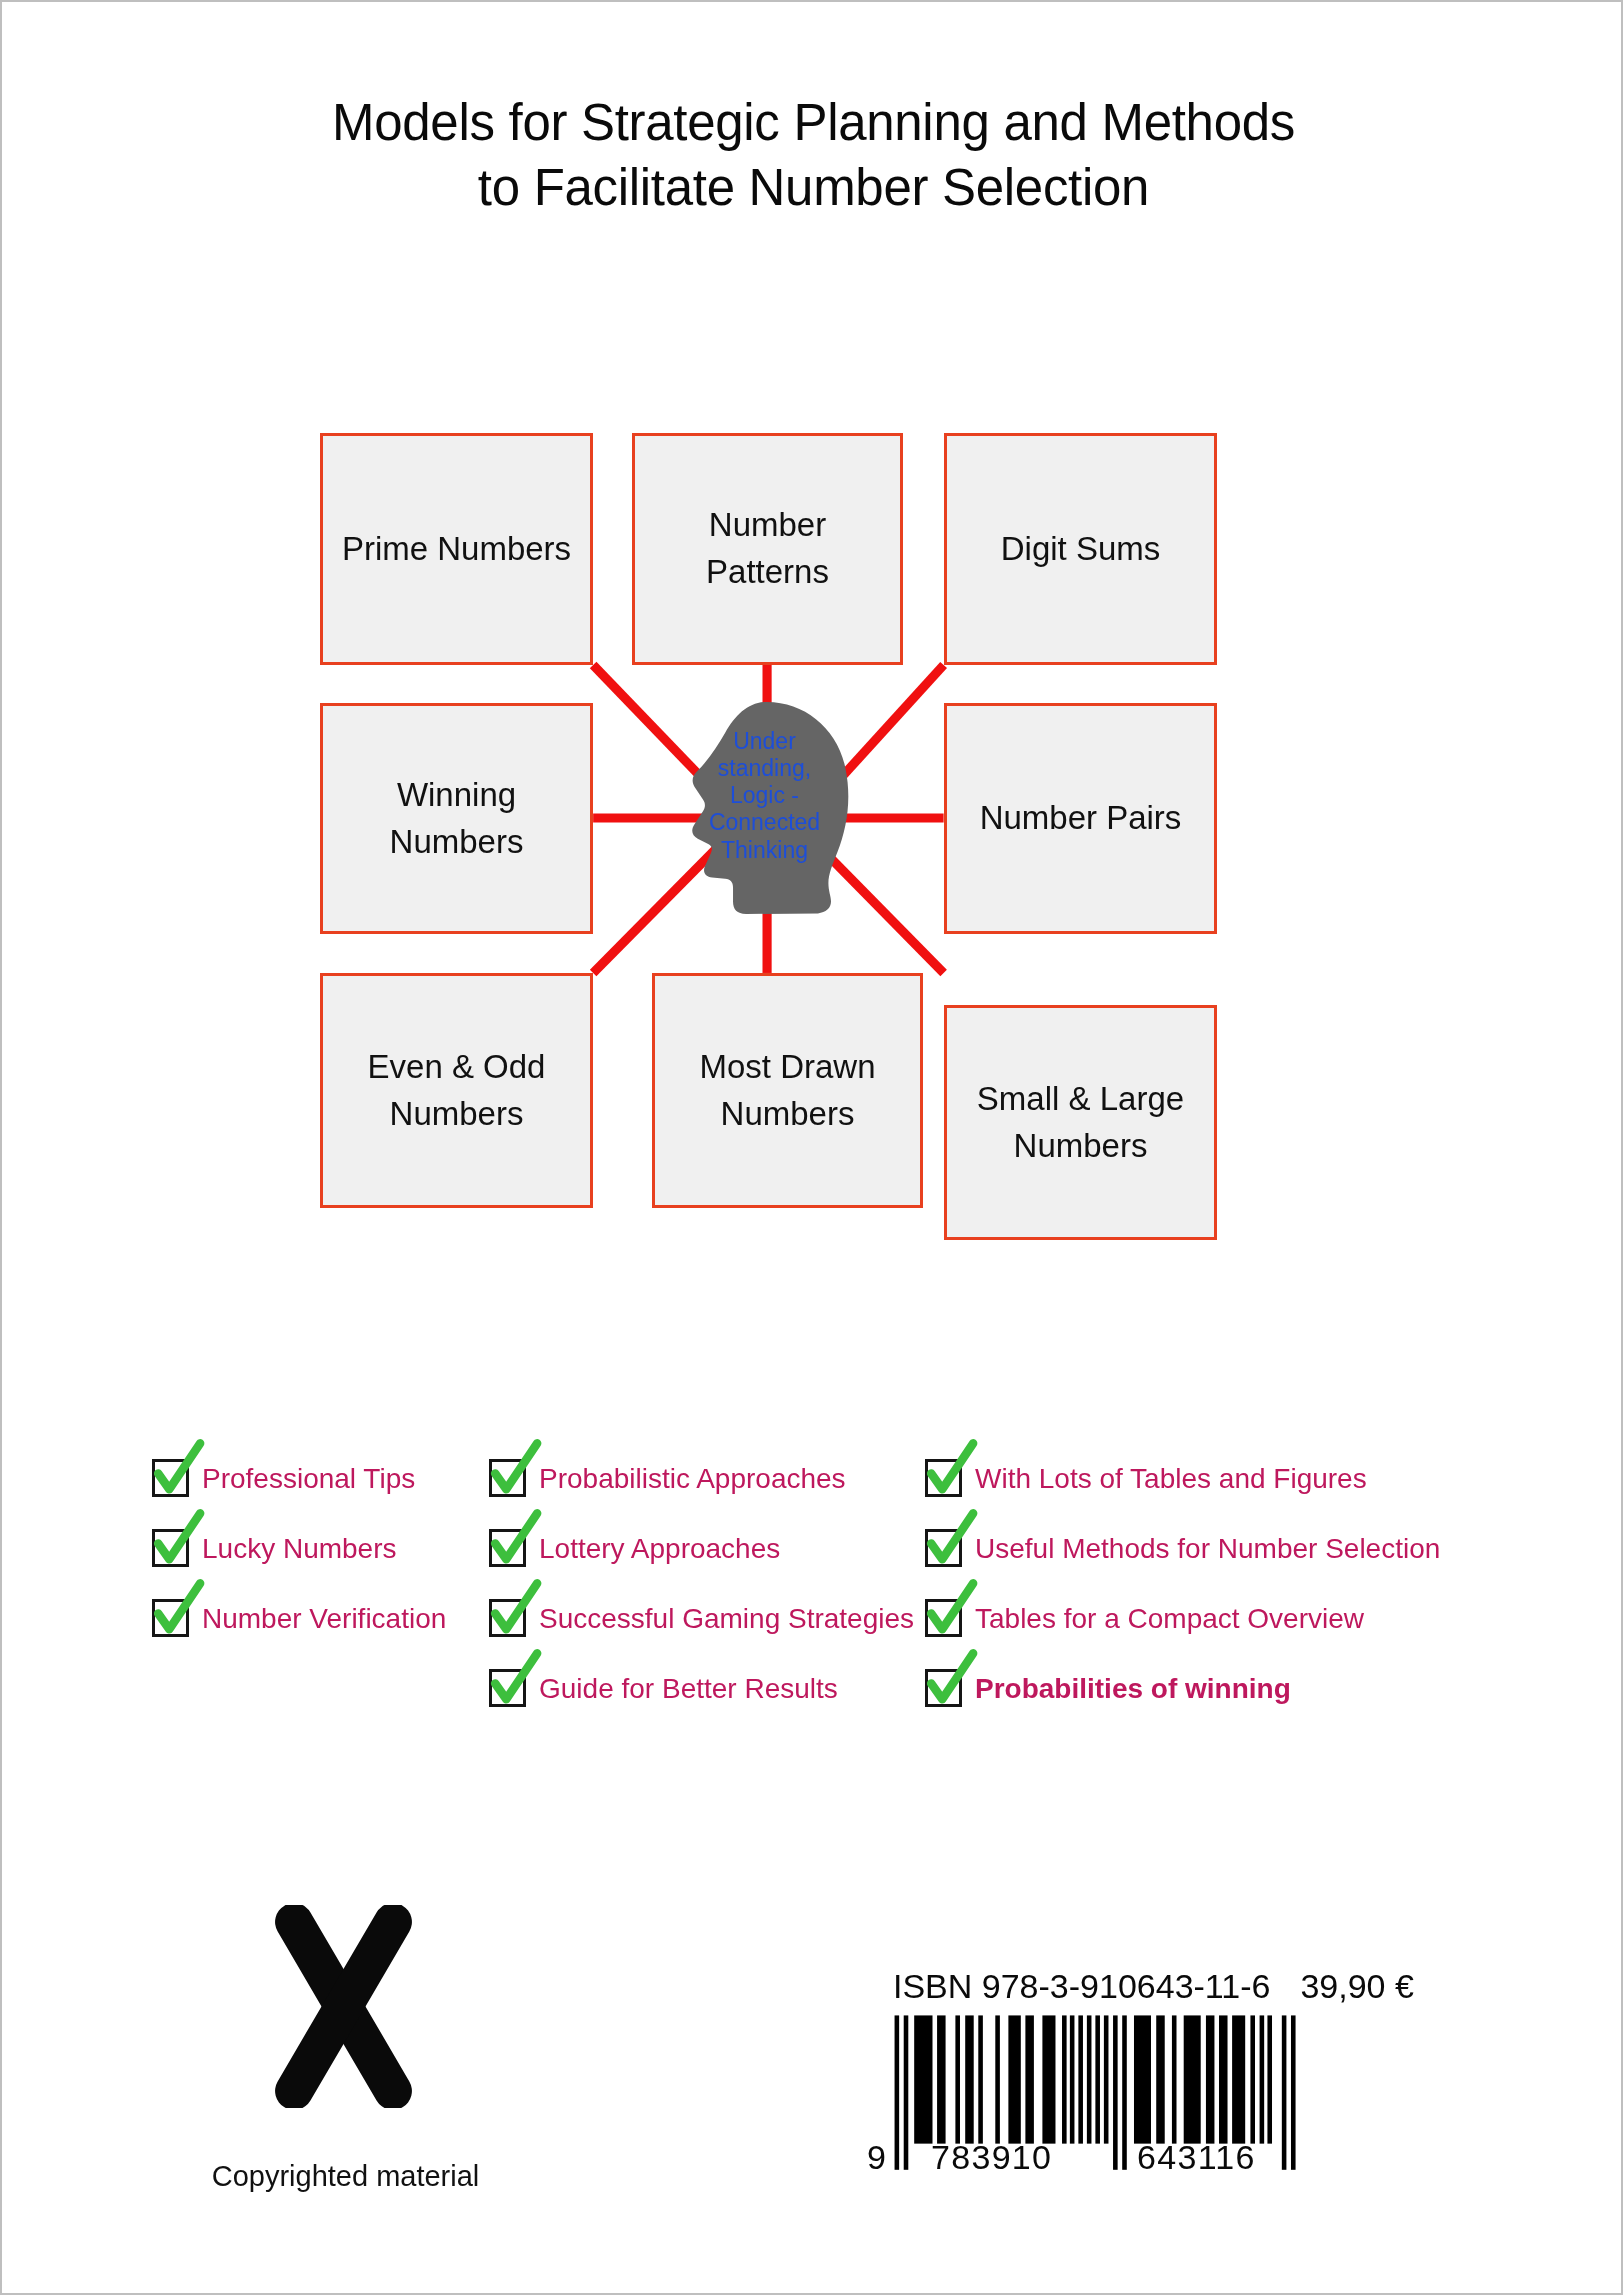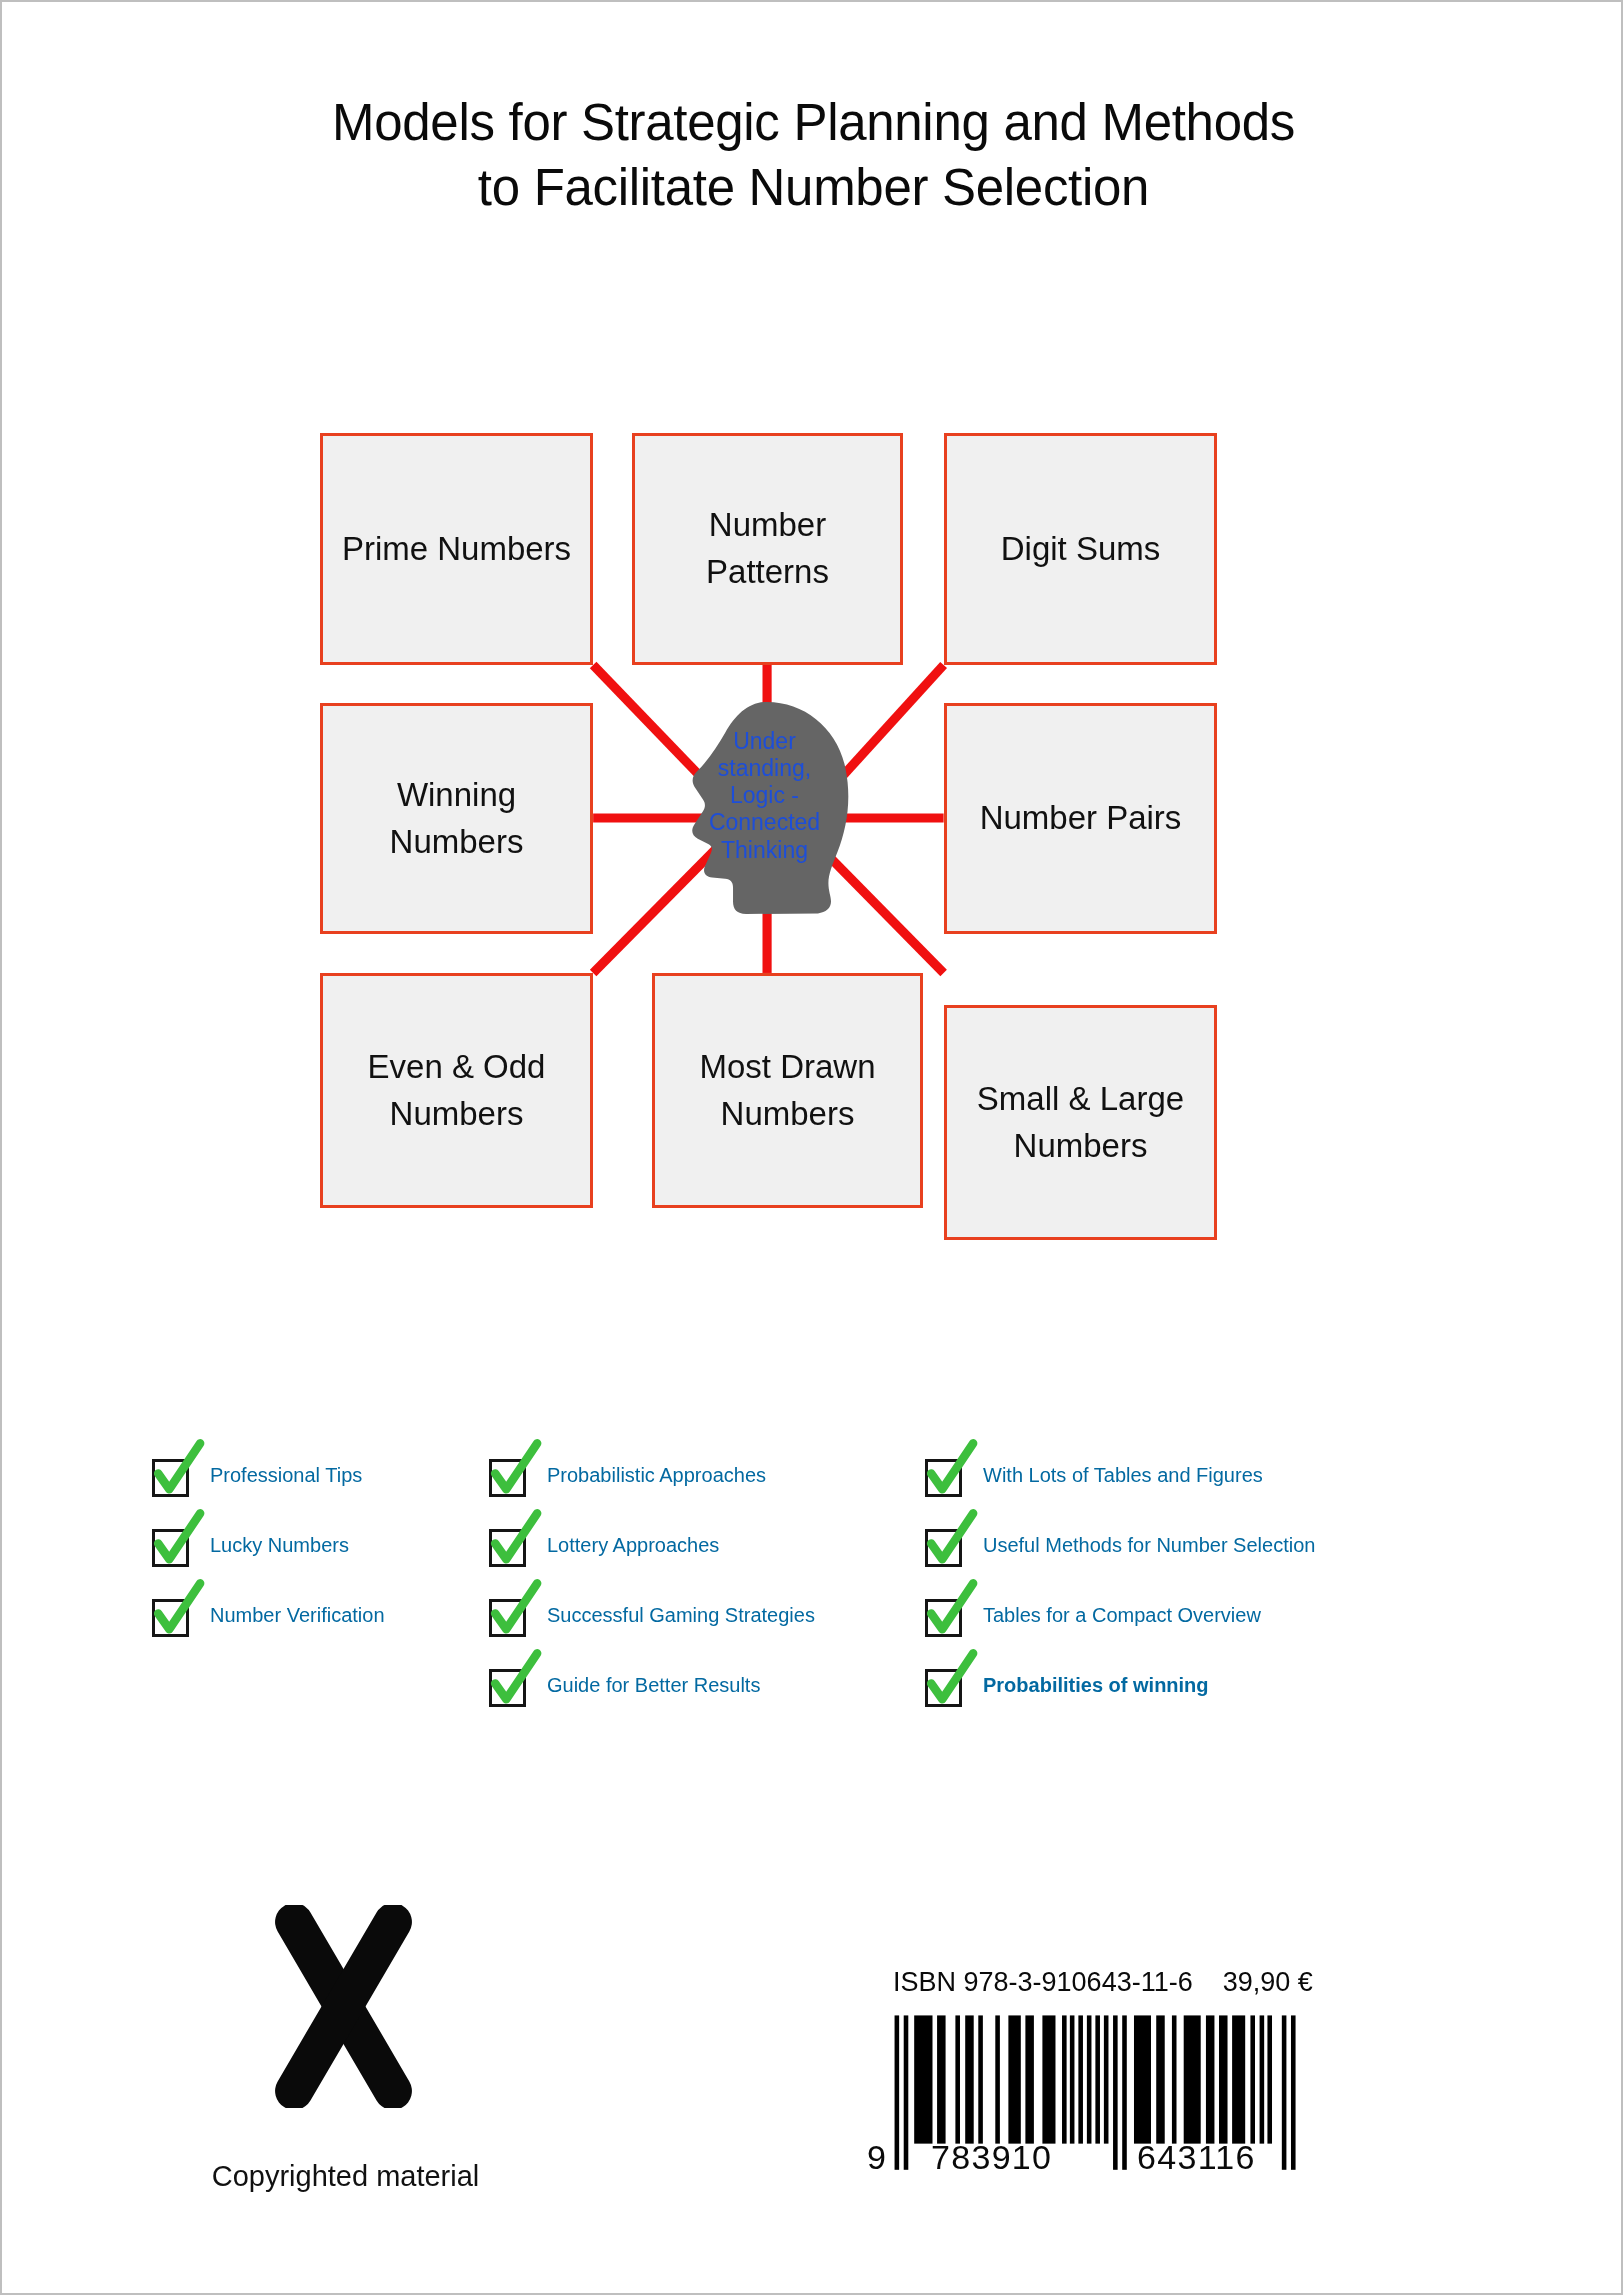--- a/index.html
+++ b/index.html
@@ -122,24 +122,24 @@
   }
   .chk-box svg {
     position: absolute;
     left: -2.6px;
     top: -17px;
     width: 59px;
     height: 59px;
     overflow: visible;
   }
   .chk-label {
-    margin-left: 21px;
-    font-size: 20px;
+    margin-left: 13px;
+    font-size: 28px;
     line-height: 1;
-    color: #0369a1;
+    color: #be185d;
     padding-top: 17.7px;
     white-space: nowrap;
   }
   .chk-label.bold { font-weight: bold; }
 
   
   #xmark {
     position: absolute;
     left: 271px;
     top: 1903px;
@@ -159,21 +159,21 @@
   
   #isbn-block {
     position: absolute;
     left: 852px;
     top: 1965px;
     width: 471px;
   }
   #isbn-line {
     position: relative;
     height: 39px;
-    font-size: 27px;
+    font-size: 34px;
     color: #0a0a0a;
     white-space: nowrap;
     padding-left: 39px;
   }
   #isbn-price { margin-left: 30px; }
   #barcode-wrap {
     position: relative;
     margin-top: 3.9px;
     height: 177px;
     width: 471px;

